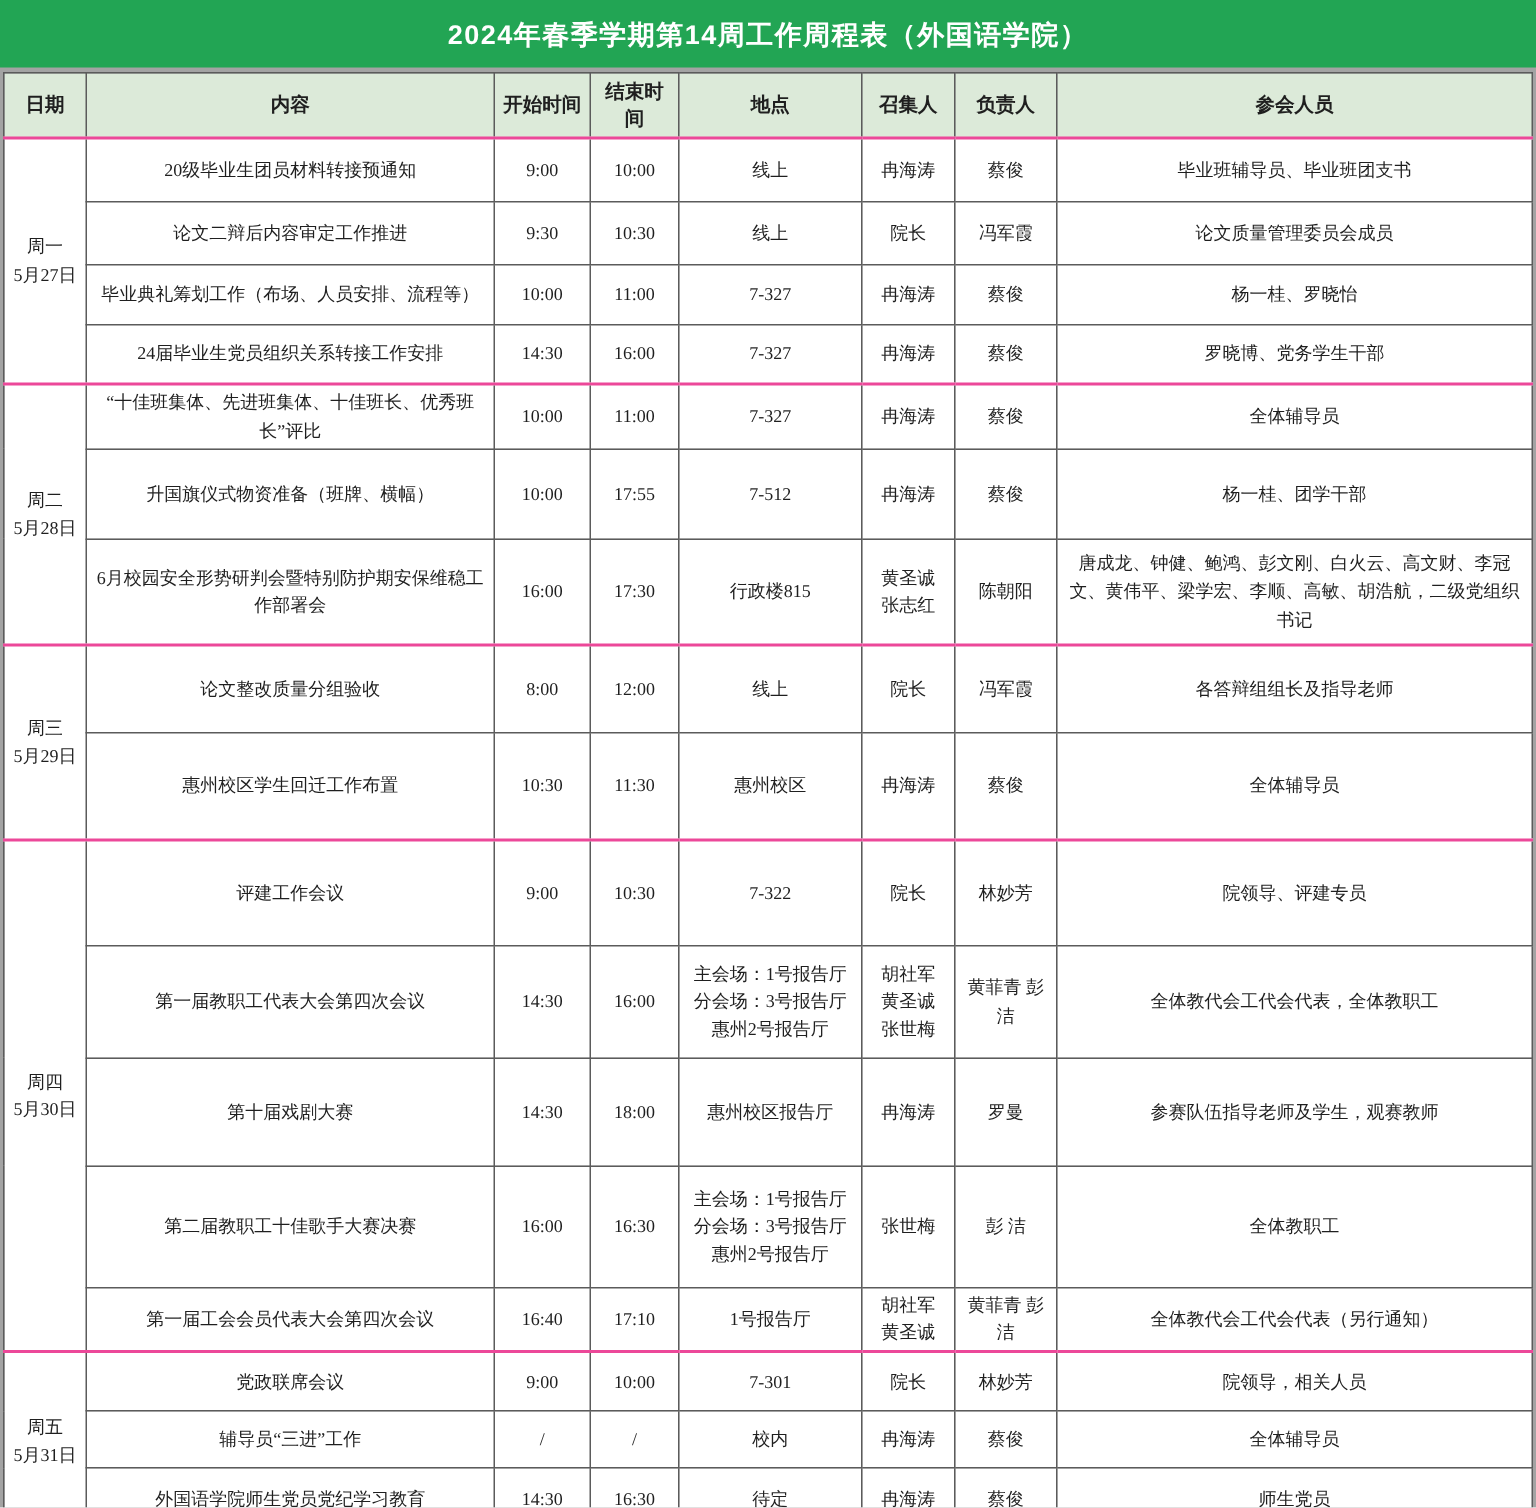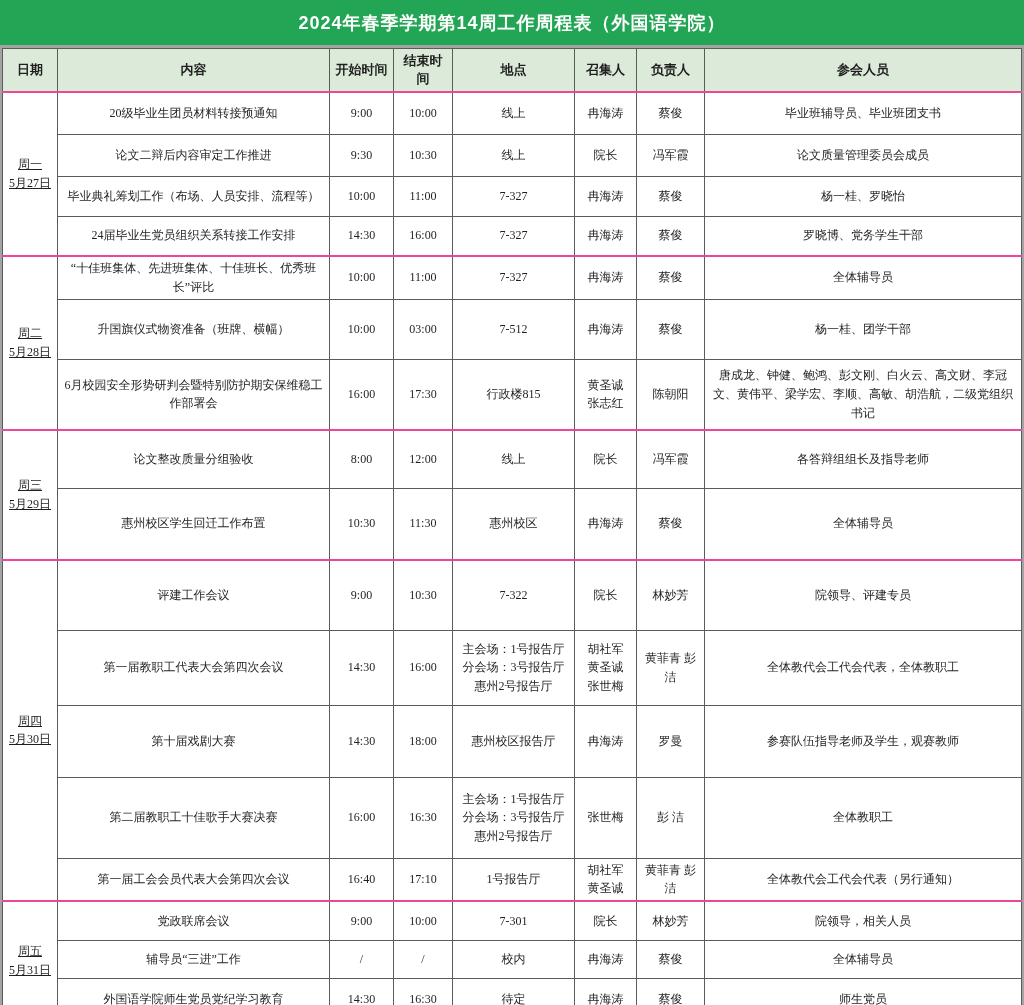--- a/index.html
+++ b/index.html
@@ -18,21 +18,21 @@
         height:38px;text-align:center;vertical-align:middle;
         font-family:"Liberation Sans",sans-serif;font-weight:bold;
         font-size:13px;color:#1f1f1f;padding:2px 4px;}
   table.schedule td{
         border:1px solid var(--border,#5b5b5b);
         text-align:center;vertical-align:middle;
         font-size:12px;line-height:1.55;color:var(--body-text,#1f1f1f);
         padding:2px 6px;white-space:pre-line;word-break:break-all;
         background:#ffffff;}
   tr.day-start td{border-top:2px solid #ec4899;}
-  td.date-cell span{display:block;text-decoration:underline;}
+  td.date-cell span{display:block;}
 </style>
 </head>
 <body>
 
 <div class="page">
   <div class="title-bar">2024年春季学期第14周工作周程表（外国语学院）</div>
   <table class="schedule">
     <colgroup>
       <col style="width:55px">
         <col style="width:272px">
@@ -99,21 +99,21 @@
           <td>10:00</td>
           <td>11:00</td>
           <td>7-327</td>
           <td>冉海涛</td>
           <td>蔡俊</td>
           <td>全体辅导员</td>
         </tr>
         <tr style="height: 60px;">
           <td>升国旗仪式物资准备（班牌、横幅）</td>
           <td>10:00</td>
-          <td>03:00</td>
+          <td>17:55</td>
           <td>7-512</td>
           <td>冉海涛</td>
           <td>蔡俊</td>
           <td>杨一桂、团学干部</td>
         </tr>
         <tr style="height: 71px;">
           <td>6月校园安全形势研判会暨特别防护期安保维稳工作部署会</td>
           <td>16:00</td>
           <td>17:30</td>
           <td>行政楼815</td>

